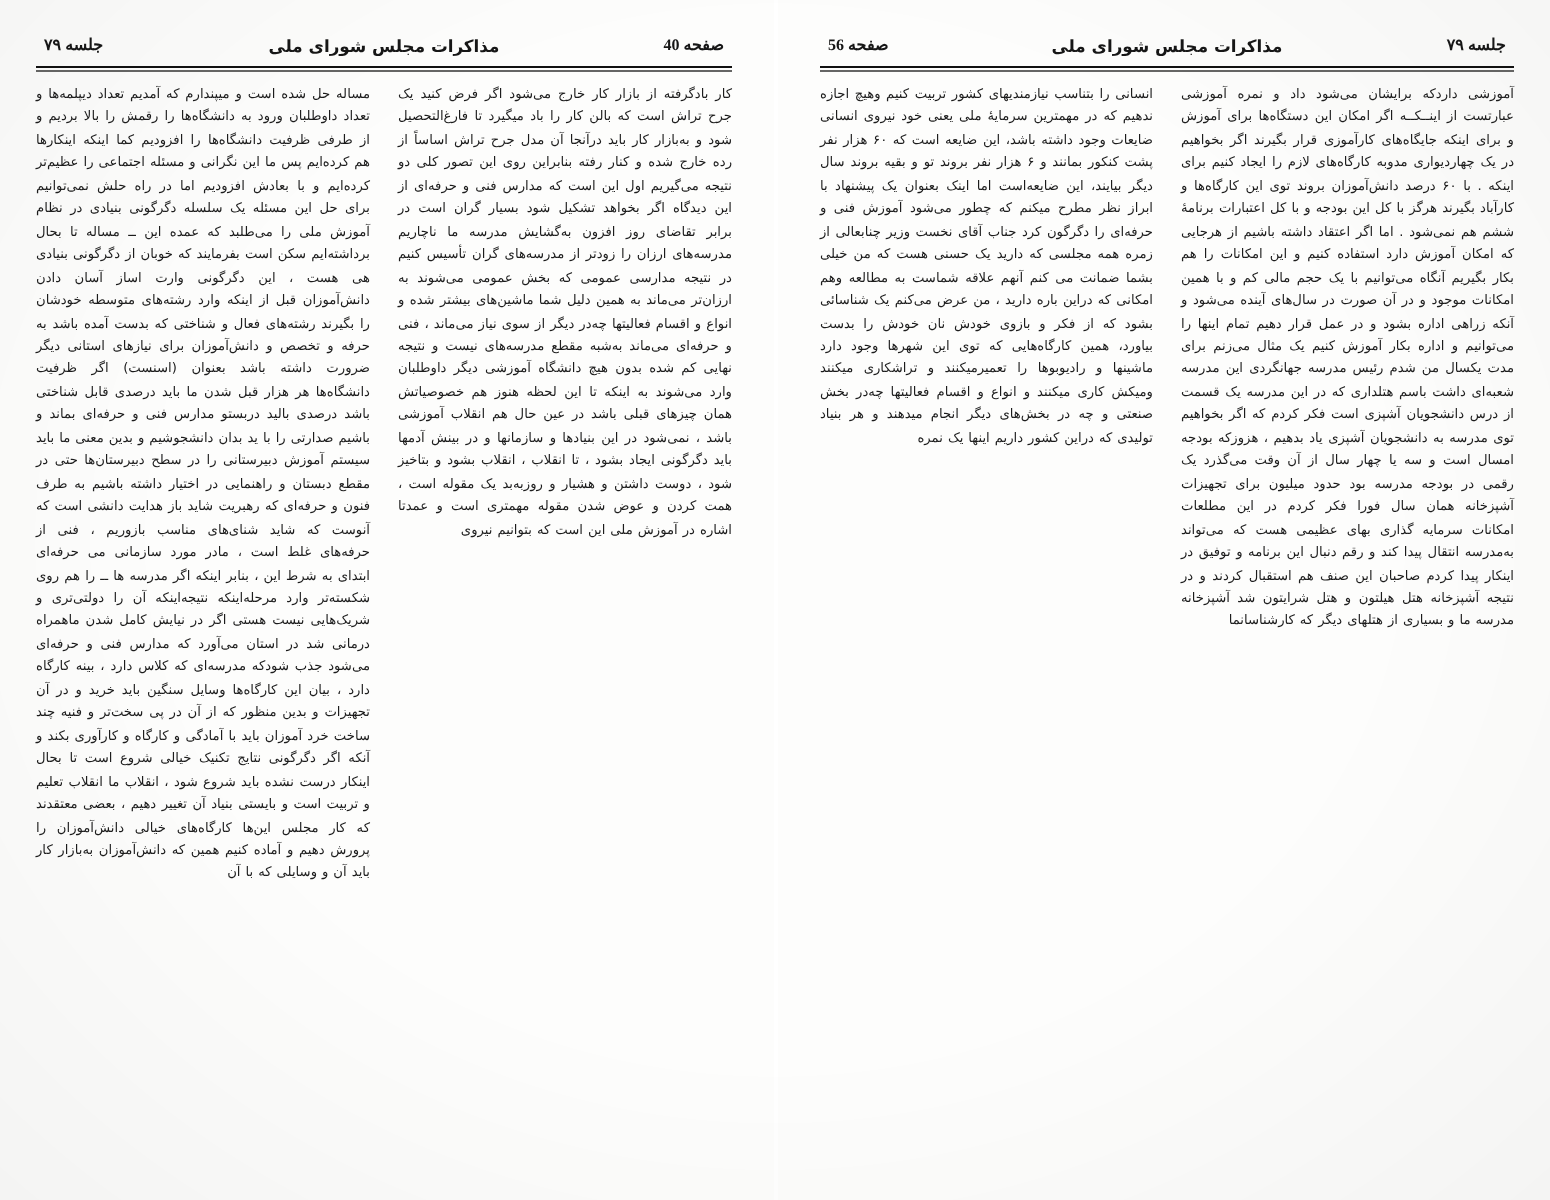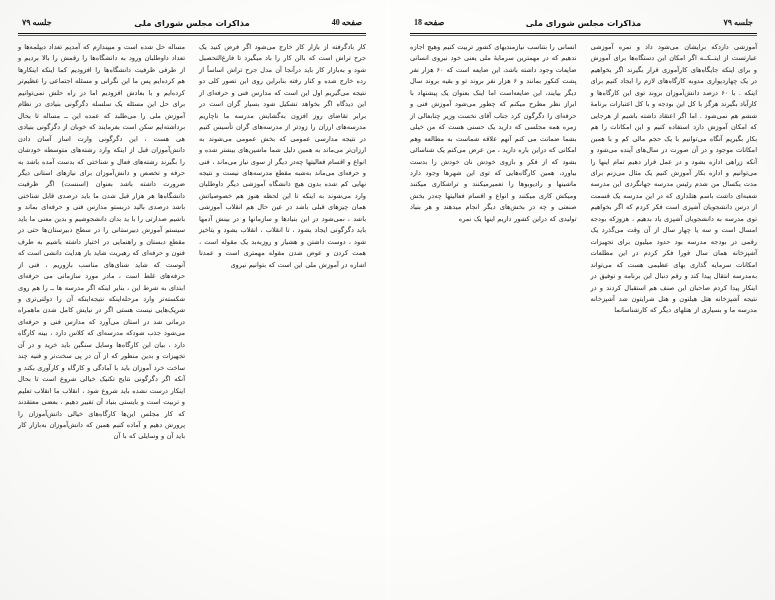--- a/index.html
+++ b/index.html
@@ -136,21 +136,21 @@
         <div class="col">
           <p>کار بادگرفته از بازار کار خارج می‌شود اگر فرض کنید یک جرح تراش است که بالن کار را باد میگیرد تا فارغ‌التحصیل شود و به‌بازار کار باید درآنجا آن مدل جرح تراش اساساً از رده خارج شده و کنار رفته بنابراین روی این تصور کلی دو نتیجه می‌گیریم اول این است که مدارس فنی و حرفه‌ای از این دیدگاه اگر بخواهد تشکیل شود بسیار گران است در برابر تقاضای روز افزون به‌گشایش مدرسه ما ناچاریم مدرسه‌های ارزان را زودتر از مدرسه‌های گران تأسیس کنیم در نتیجه مدارسی عمومی که بخش عمومی می‌شوند به ارزان‌تر می‌ماند به همین دلیل شما ماشین‌های بیشتر شده و انواع و اقسام فعالیتها چه‌در دیگر از سوی نیاز می‌ماند ، فنی و حرفه‌ای می‌ماند به‌شبه مقطع مدرسه‌های نیست و نتیجه نهایی کم شده بدون هیچ دانشگاه آموزشی دیگر داوطلبان وارد می‌شوند به اینکه تا این لحظه هنوز هم خصوصیاتش همان چیزهای قبلی باشد در عین حال هم انقلاب آموزشی باشد ، نمی‌شود در این بنیادها و سازمانها و در بینش آدمها باید دگرگونی ایجاد بشود ، تا انقلاب ، انقلاب بشود و بتاخیز شود ، دوست داشتن و هشیار و روزبه‌بد یک مقوله است ، همت کردن و عوض شدن مقوله مهمتری است و عمدتا اشاره در آموزش ملی این است که بتوانیم نیروی</p>
         </div>
       </div>
     </div>
 
     <div class="page page-left">
       <div class="pg-header">
         <span class="hdr-side">جلسه ۷۹</span>
         <span class="hdr-title">مذاکرات مجلس شورای ملی</span>
-        <span class="hdr-side">صفحه 18</span>
+        <span class="hdr-side">صفحه 56</span>
       </div>
       <div class="rule"></div>
       <div class="rule-thin"></div>
 
       <div class="cols">
         <div class="col">
           <p>انسانی را بتناسب نیازمندیهای کشور تربیت کنیم وهیچ اجازه ندهیم که در مهمترین سرمایهٔ ملی یعنی خود نیروی انسانی ضایعات وجود داشته باشد، این ضایعه است که ۶۰ هزار نفر پشت کنکور بمانند و ۶ هزار نفر بروند تو و بقیه بروند سال دیگر بیایند، این ضایعه‌است اما اینک بعنوان یک پیشنهاد با ابراز نظر مطرح میکنم که چطور می‌شود آموزش فنی و حرفه‌ای را دگرگون کرد جناب آقای نخست وزیر چنابعالی از زمره همه مجلسی که دارید یک حسنی هست که من خیلی بشما ضمانت می کنم آنهم علاقه شماست به مطالعه وهم امکانی که دراین باره دارید ، من عرض می‌کنم یک شناسائی بشود که از فکر و بازوی خودش نان خودش را بدست بیاورد، همین کارگاه‌هایی که توی این شهرها وجود دارد ماشینها و رادیوبوها را تعمیرمیکنند و تراشکاری میکنند ومیکش کاری میکنند و انواع و اقسام فعالیتها چه‌در بخش صنعتی و چه در بخش‌های دیگر انجام میدهند و هر بنیاد تولیدی که دراین کشور داریم اینها یک نمره</p>
         </div>
         <div class="col">
           <p>آموزشی داردکه برایشان می‌شود داد و نمره آموزشی عبارتست از اینــکــه اگر امکان این دستگاه‌ها برای آموزش و برای اینکه جایگاه‌های کارآموزی قرار بگیرند اگر بخواهیم در یک چهاردیواری مدوبه کارگاه‌های لازم را ایجاد کنیم برای اینکه . با ۶۰ درصد دانش‌آموزان بروند توی این کارگاه‌ها و کارآباد بگیرند هرگز با کل این بودجه و با کل اعتبارات برنامهٔ ششم هم نمی‌شود . اما اگر اعتقاد داشته باشیم از هرجایی که امکان آموزش دارد استفاده کنیم و این امکانات را هم بکار بگیریم آنگاه می‌توانیم با یک حجم مالی کم و با همین امکانات موجود و در آن صورت در سال‌های آینده می‌شود و آنکه زراهی اداره بشود و در عمل قرار دهیم تمام اینها را می‌توانیم و اداره بکار آموزش کنیم یک مثال می‌زنم برای مدت یکسال من شدم رئیس مدرسه جهانگردی این مدرسه شعبه‌ای داشت باسم هتلداری که در این مدرسه یک قسمت از درس دانشجویان آشپزی است فکر کردم که اگر بخواهیم توی مدرسه به دانشجویان آشپزی یاد بدهیم ، هزوزکه بودجه امسال است و سه یا چهار سال از آن وقت می‌گذرد یک رقمی در بودجه مدرسه بود حدود میلیون برای تجهیزات آشپزخانه همان سال فورا فکر کردم در این مطلعات امکانات سرمایه گذاری بهای عظیمی هست که می‌تواند به‌مدرسه انتقال پیدا کند و رقم دنبال این برنامه و توفیق در اینکار پیدا کردم صاحبان این صنف هم استقبال کردند و در نتیجه آشپزخانه هتل هیلتون و هتل شرایتون شد آشپزخانه مدرسه ما و بسیاری از هتلهای دیگر که کارشناسانما</p>

